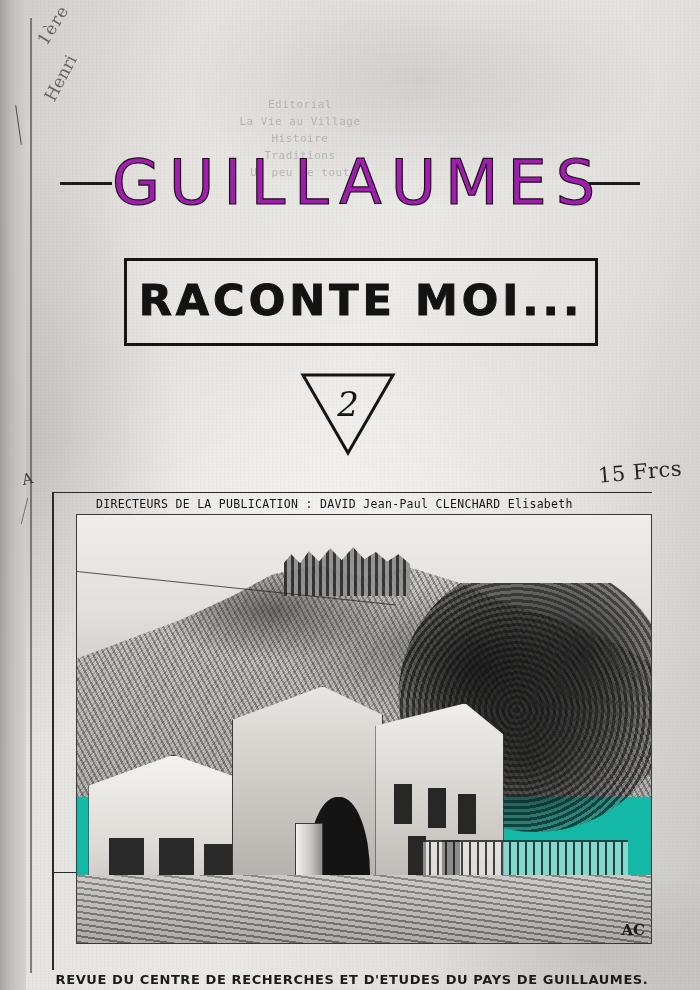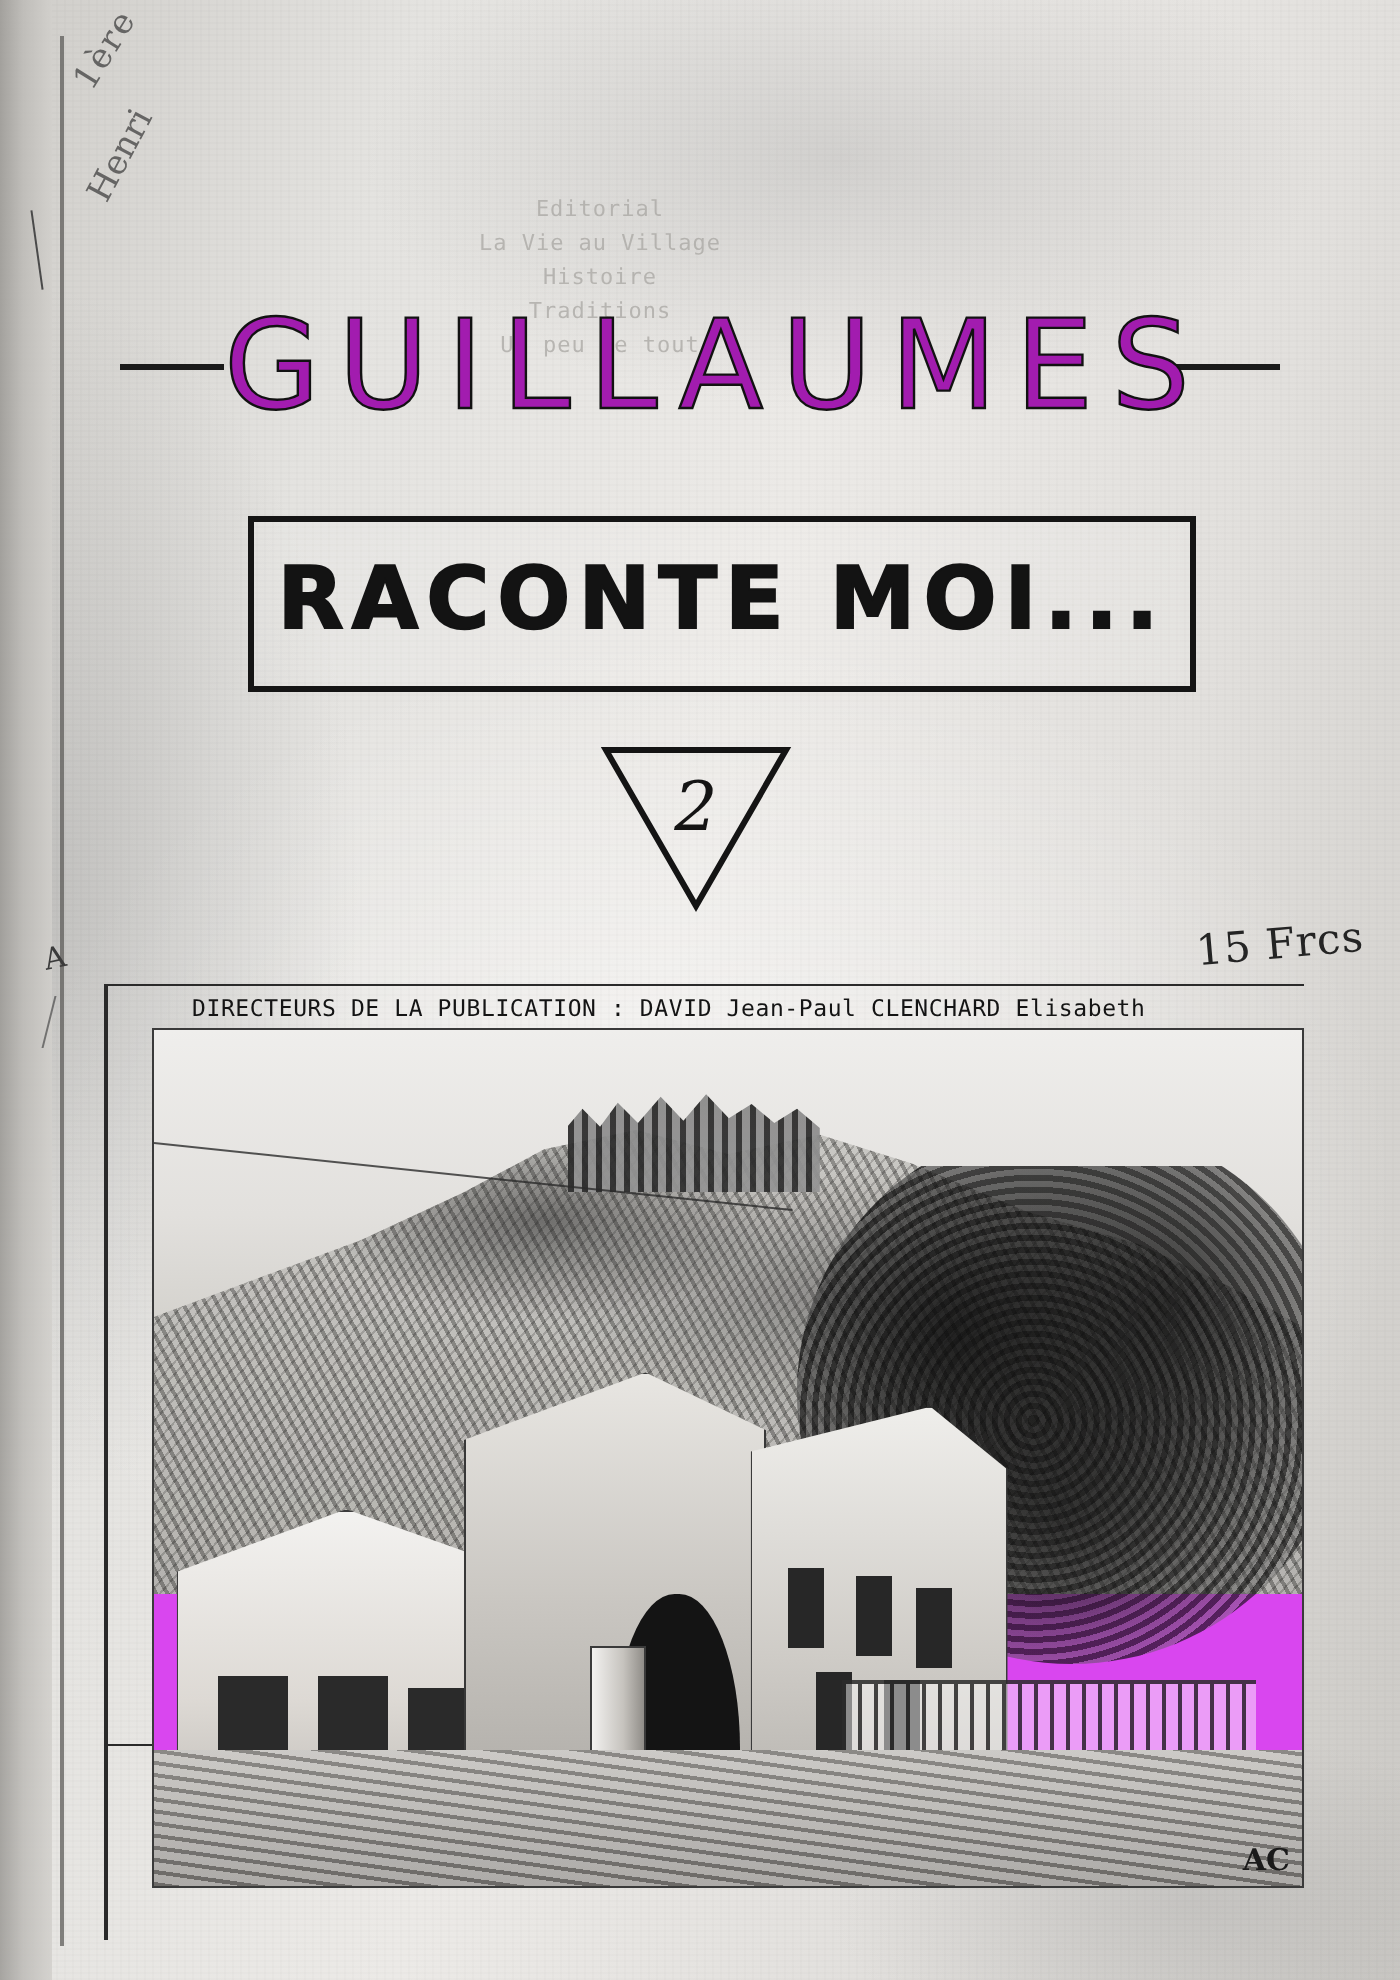--- a/index.html
+++ b/index.html
@@ -227,21 +227,21 @@
     letter-spacing: .6px;
     text-align: center;
   }
   
   .photo {
     position: absolute;
     left: 24px; top: 22px;
     width: 574px;
     height: 428px;
     overflow: hidden;
-    background: #d946ef;
+    background: #14b8a6;
     border: 1px solid #3a3a3a;
   }
   .ph-sky {
     position: absolute;
     left: 0; top: 0; width: 100%; height: 36%;
     background: linear-gradient(180deg, #efeeec 0%, #e2e0dd 60%, #d2d0cb 100%);
   }
   .ph-rock {
     position: absolute;
     left: 0; top: 10%; width: 100%; height: 56%;
@@ -434,14 +434,15 @@
       <div class="ph-house-m"></div>
       <div class="ph-house-r"></div>
       <div class="ph-arch"></div>
       <div class="ph-fence"></div>
       <div class="ph-pillar"></div>
       <div class="ph-ground"></div>
       <div class="ph-sig">AC</div>
     </div>
   </div>
 
+  <div class="bottom-caption">REVUE DU CENTRE DE RECHERCHES ET D'ETUDES DU PAYS DE GUILLAUMES.</div>
 
 </div>
 
 </body></html>

